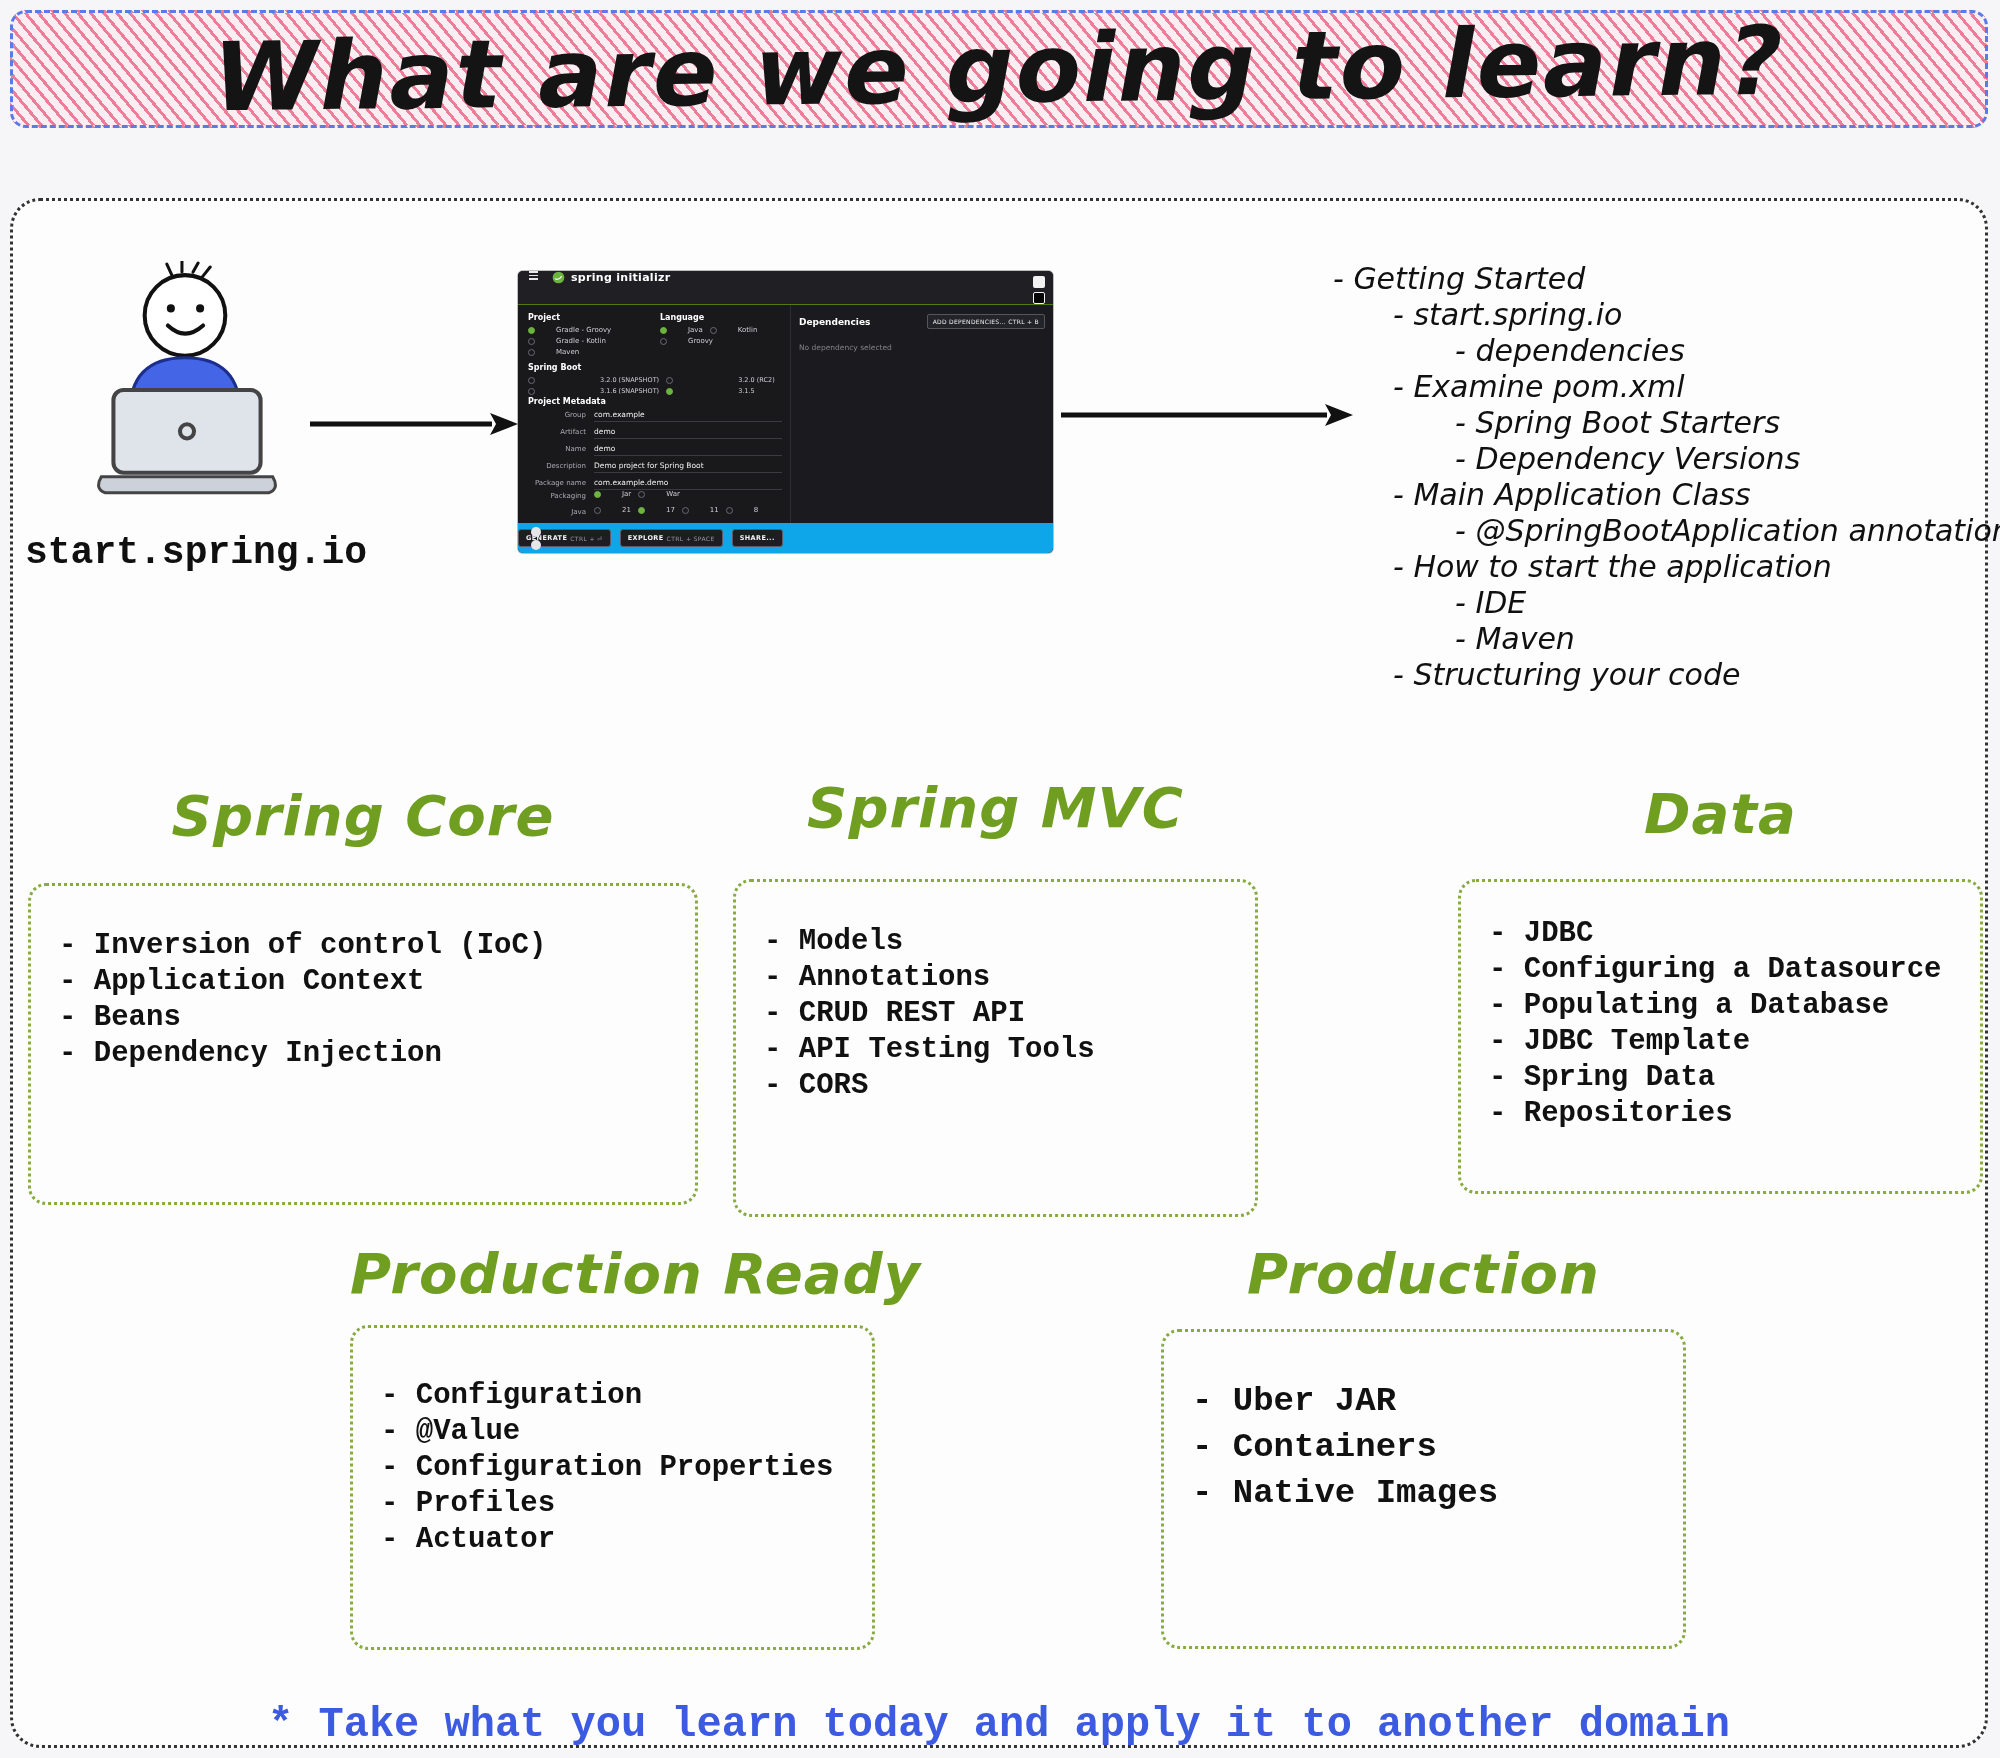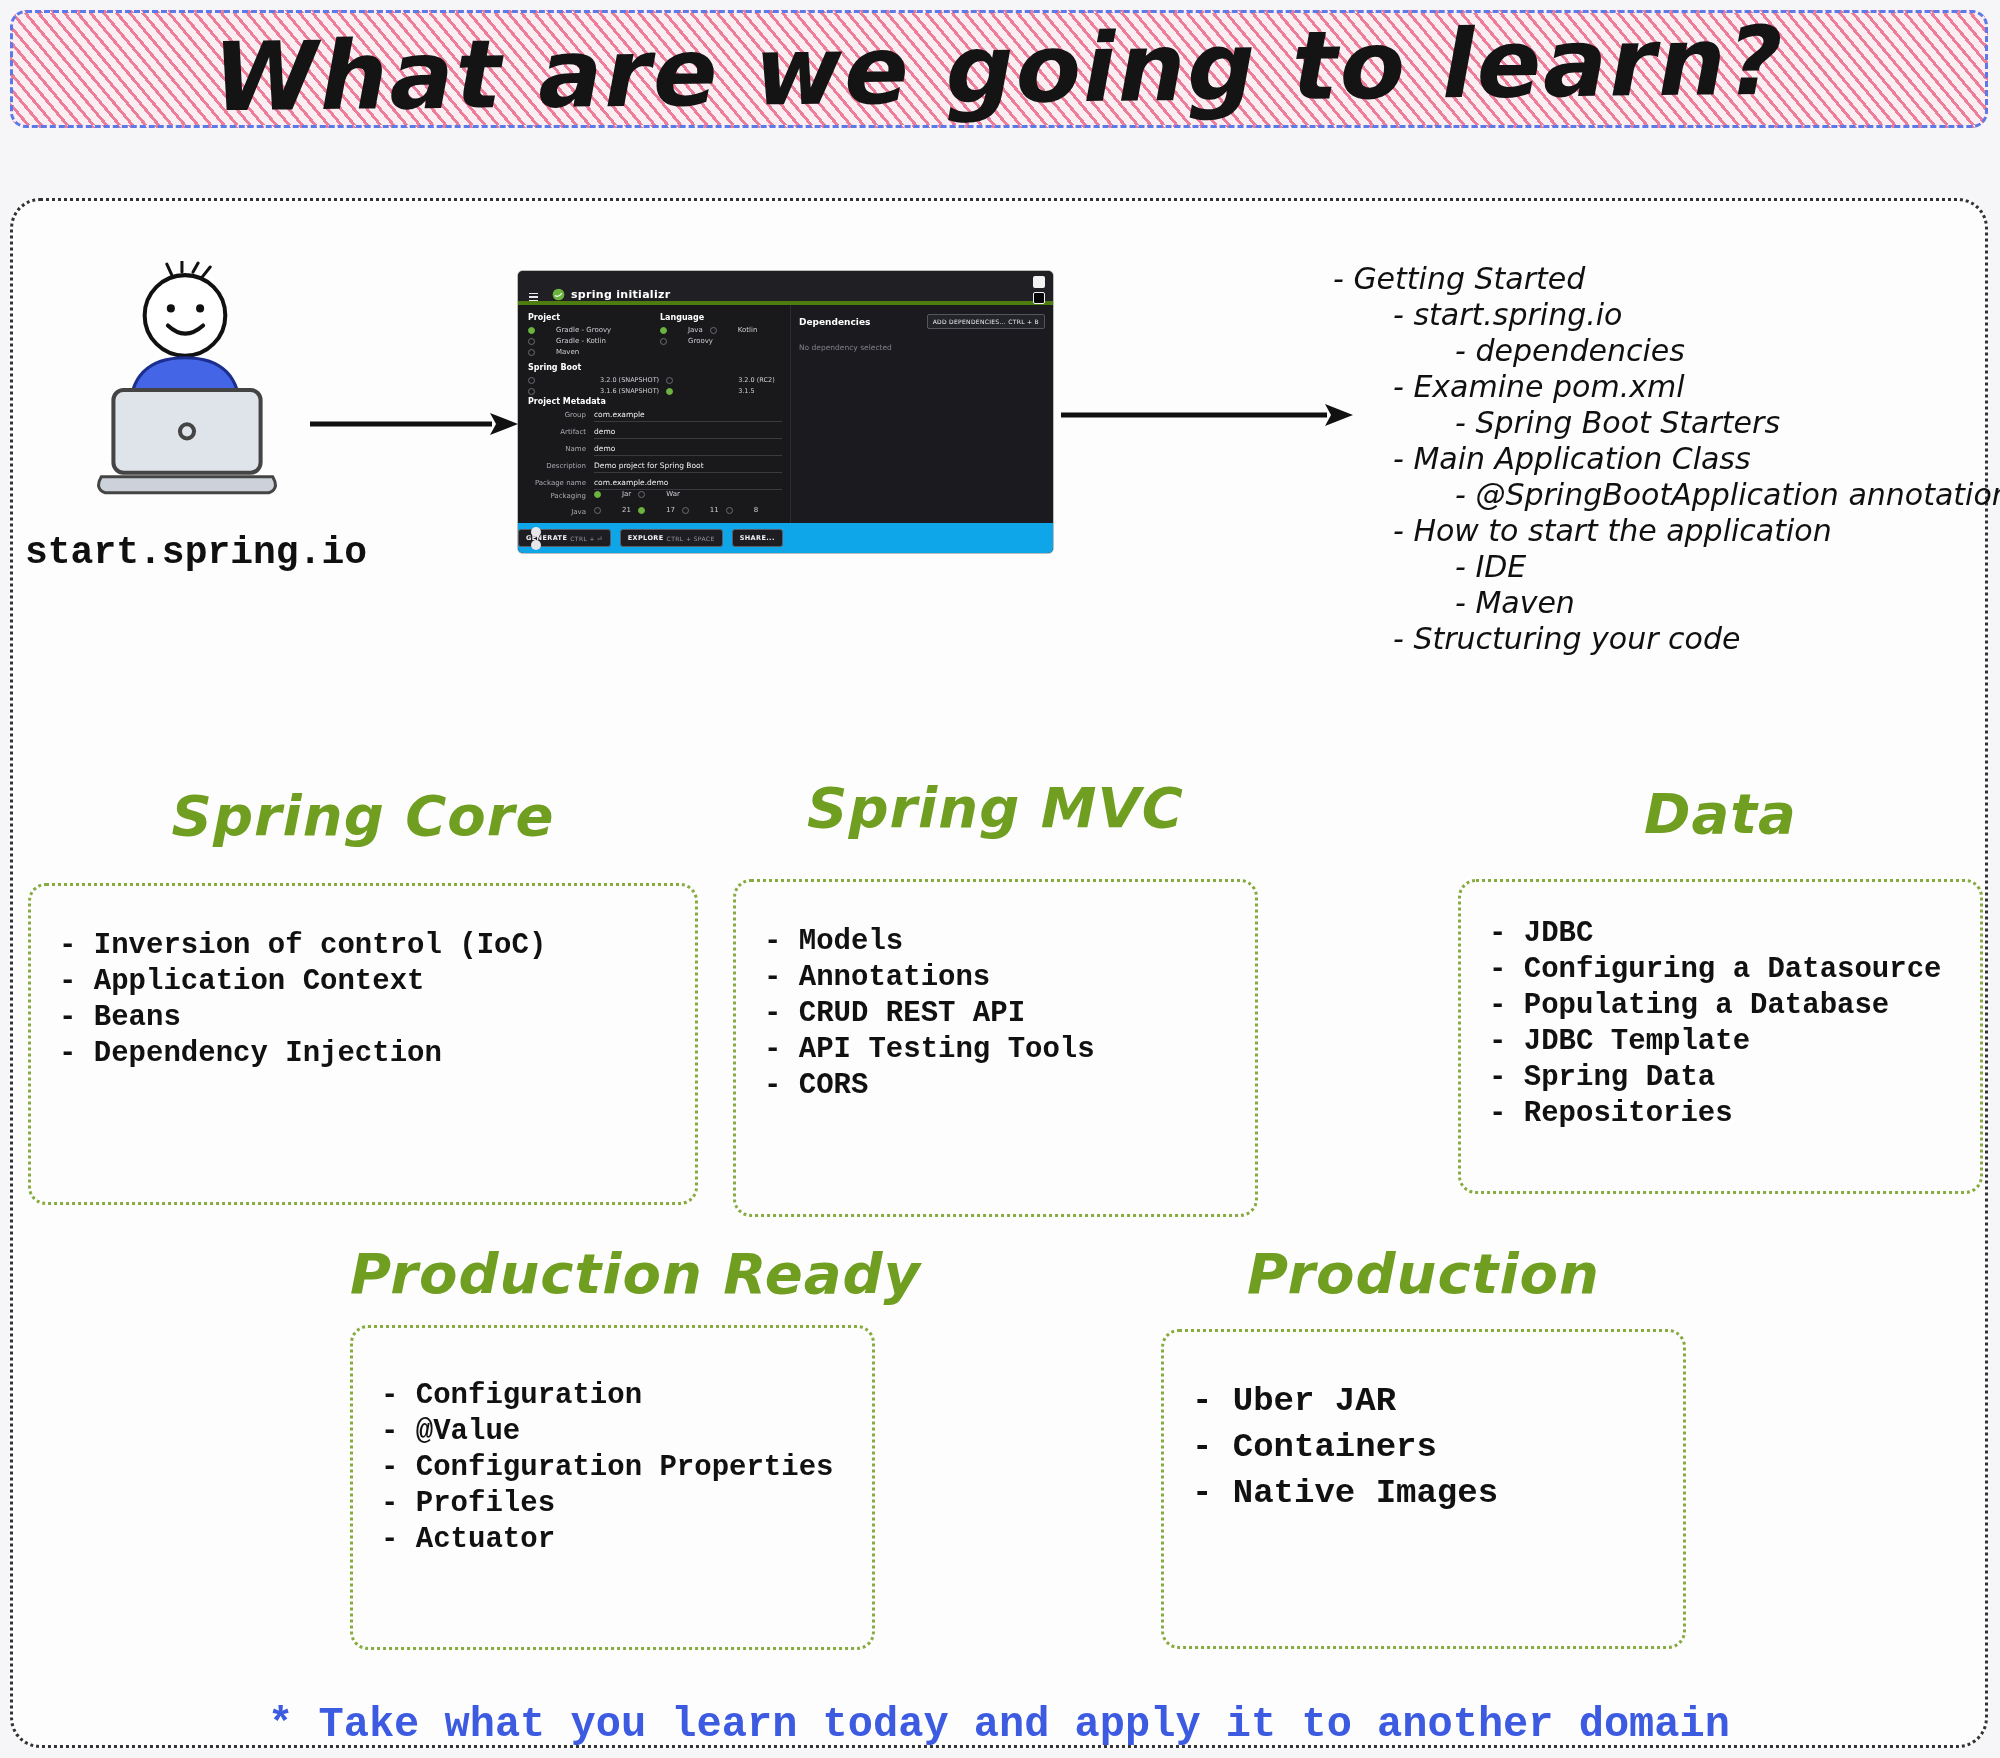--- a/index.html
+++ b/index.html
@@ -23,21 +23,21 @@
     font-weight:bold; font-size:38px; color:#101010; white-space:nowrap; }
 
   .arrow { position:absolute; }
   .arrow1 { left:295px; top:205px; width:210px; height:36px; }
   .arrow2 { left:1046px; top:196px; width:294px; height:36px; }
 
   
   .iz { position:absolute; left:505px; top:70px; width:535px; height:282px; background:#19191c;
     border-radius:5px; overflow:hidden; box-shadow:0 0 0 1px rgba(0,0,0,.25); color:#e8e8ec; }
   .iz-topbar { position:absolute; left:0; top:0; width:100%; height:34px; background:#202024;
-    border-bottom:4px solid #4d7c0f; display:flex; align-items:flex-end; }
+    border-bottom:1px solid #4d7c0f; display:flex; align-items:flex-start; }
   .iz-burger { display:inline-flex; flex-direction:column; gap:2px; margin-left:11px; cursor:pointer; }
   .iz-burger i { display:block; width:9px; height:1.5px; background:#e8e8ec; }
   .iz-leaf { width:13px; height:13px; margin-left:14px; }
   .iz-brand { margin-left:6px; font-size:11px; font-weight:bold; color:#fff; letter-spacing:.3px; }
   .iz-theme-a { position:absolute; right:8px; top:5px; width:12px; height:12px; background:#f2f2f2; border-radius:2px; }
   .iz-theme-b { position:absolute; right:8px; top:21px; width:12px; height:12px; background:#050506; border:1px solid #f2f2f2; border-radius:2px; }
 
   .iz-h { font-size:8px; font-weight:bold; color:#ffffff; margin-bottom:4px; }
   .iz-group { position:absolute; }
   .g-project { left:10px; top:42px; width:128px; }
@@ -336,20 +336,23 @@
       </div>
 
       <div class="o-line" data-level="1">
         <span class="o-text">Examine pom.xml</span>
       </div>
 
       <div class="o-line" data-level="2">
         <span class="o-text">Spring Boot Starters</span>
       </div>
 
+      <div class="o-line" data-level="2">
+        <span class="o-text">Dependency Versions</span>
+      </div>
 
       <div class="o-line" data-level="1">
         <span class="o-text">Main Application Class</span>
       </div>
 
       <div class="o-line" data-level="2">
         <span class="o-text">@SpringBootApplication annotation</span>
       </div>
 
       <div class="o-line" data-level="1">

